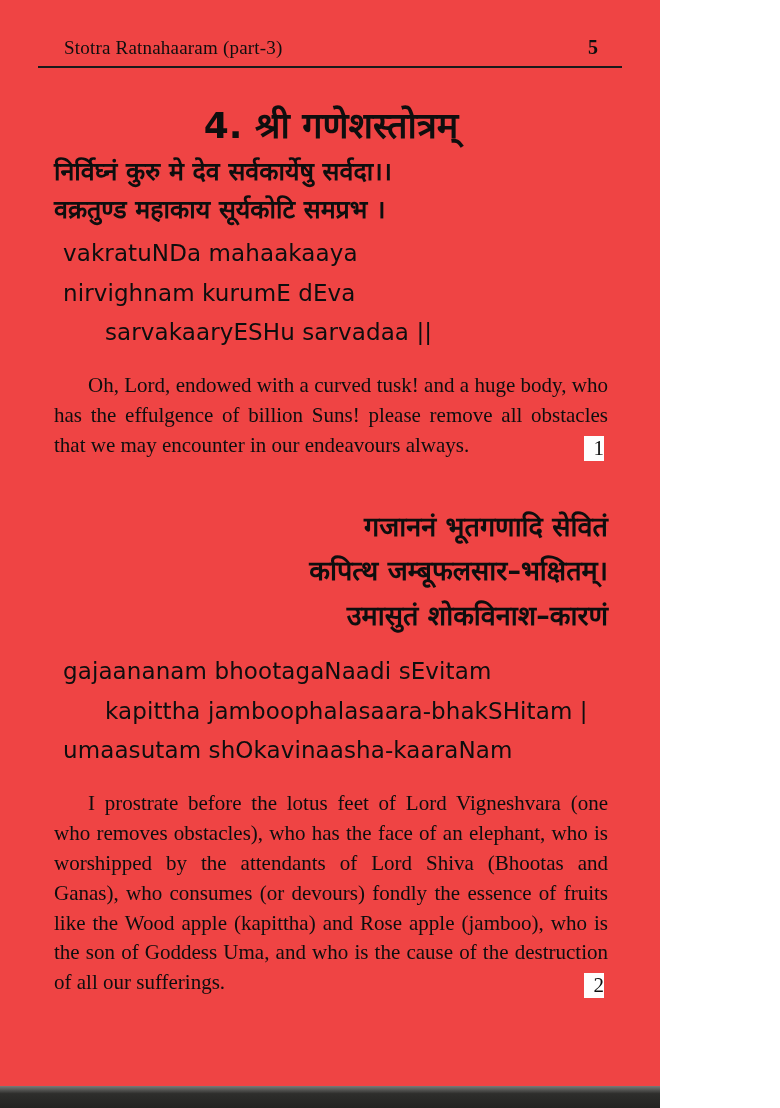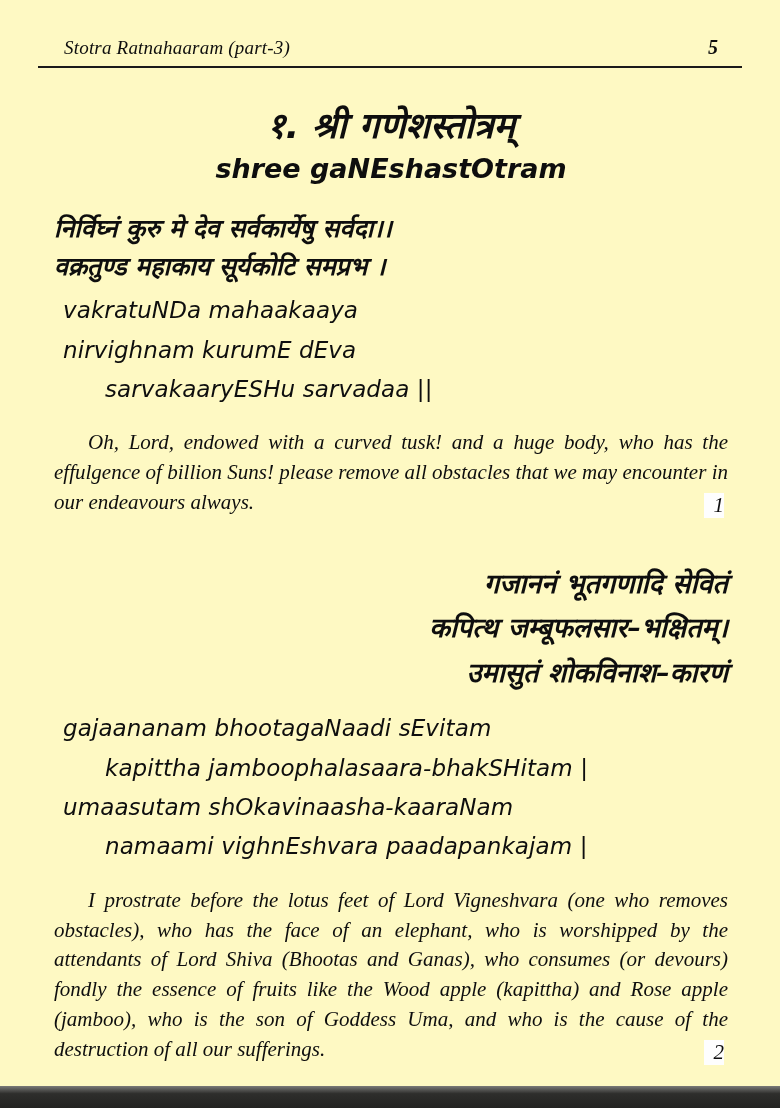--- a/index.html
+++ b/index.html
@@ -4,26 +4,25 @@
 <style>
   html, body {
     margin: 0;
     padding: 0;
     background: #ffffff;
     font-family: "Liberation Serif", serif;
     color: #0e0e0e;
   }
   .page {
     position: relative;
-    width: 780px;
+    width: 660px;
     height: 1108px;
-    background: #fef9c3;
+    background: #ef4444;
     overflow: hidden;
     box-sizing: border-box;
-    font-style: italic;
   }
 
   
   .page-header {
     position: absolute;
     top: 36px;
     left: 40px;
     right: 40px;
     display: flex;
     justify-content: space-between;
@@ -154,22 +153,21 @@
 <div class="page">
 
   <header class="page-header">
     <span class="header-title">Stotra Ratnahaaram (part-3)</span>
     <span class="page-number">5</span>
   </header>
   <hr class="header-rule">
 
   <div class="content">
 
-    <h1 class="title-dev">१. श्री गणेशस्तोत्रम्</h1>
-    <h2 class="title-translit">shree gaNEshastOtram</h2>
+    <h1 class="title-dev">4. श्री गणेशस्तोत्रम्</h1>
 
     <div class="verse-dev">
       <p>निर्विघ्नं कुरु मे देव सर्वकार्येषु सर्वदा।।</p>
       <p>वक्रतुण्ड महाकाय सूर्यकोटि समप्रभ ।</p>
     </div>
 
     <div class="translit">
       <p>vakratuNDa mahaakaaya</p>
       <p>nirvighnam kurumE dEva</p>
       <p class="indent">sarvakaaryESHu sarvadaa ||</p>
@@ -187,21 +185,20 @@
       <p class="indent">कपित्थ जम्बूफलसार–भक्षितम्।</p>
       <p>उमासुतं शोकविनाश–कारणं</p>
     </div>
 
     <div class="gap-small"></div>
 
     <div class="translit">
       <p>gajaananam bhootagaNaadi sEvitam</p>
       <p class="indent">kapittha jamboophalasaara-bhakSHitam |</p>
       <p>umaasutam shOkavinaasha-kaaraNam</p>
-      <p class="indent">namaami vighnEshvara paadapankajam |</p>
     </div>
 
     <div class="translation">
       <p class="trans-text">I prostrate before the lotus feet of Lord Vigneshvara (one who removes obstacles), who has the face of an elephant, who is worshipped by the attendants of Lord Shiva (Bhootas and Ganas), who consumes (or devours) fondly the essence of fruits like the Wood apple (kapittha) and Rose apple (jamboo), who is the son of Goddess Uma, and who is the cause of the destruction of all our sufferings.</p>
       <span class="verse-num">2</span>
     </div>
 
   </div>
 
   <div class="scan-bottom-bar"></div>

